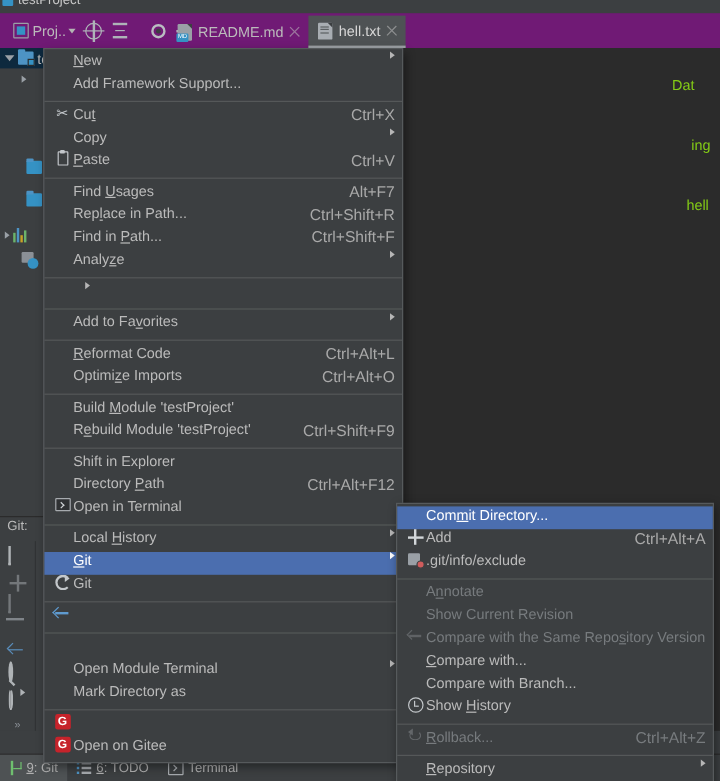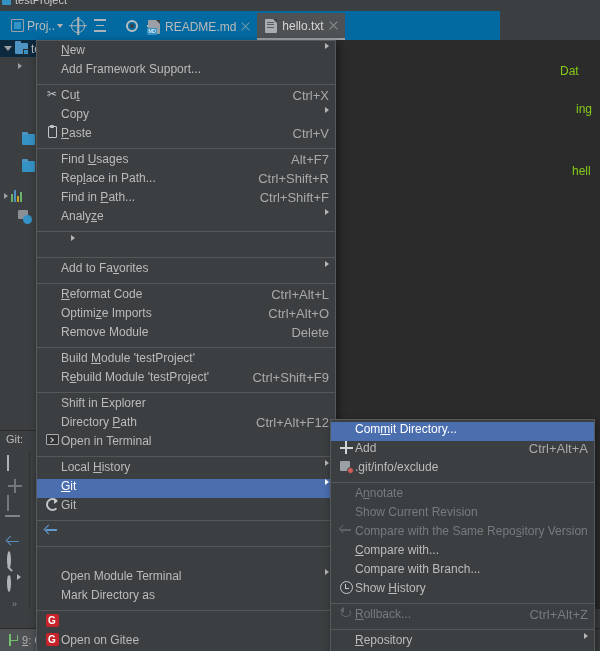--- a/index.html
+++ b/index.html
@@ -12,21 +12,21 @@
     -webkit-font-smoothing:antialiased;
   }
   .app{position:absolute;inset:0;}
 
   
   .titlebar{position:absolute;left:0;top:0;width:600px;height:11px;background:#3c3f41;overflow:hidden;}
   .titlebar .tb-ico{position:absolute;left:2px;top:-4px;width:9px;height:9px;background:#3592c4;border-radius:1px;}
   .titlebar .tb-txt{position:absolute;left:15px;top:-6px;font-size:11px;color:#c8c8c8;white-space:nowrap;}
 
   
-  .toolbar{position:absolute;left:0;top:11px;width:500px;height:29px;background:#0369a1;border-bottom:1px solid #2b2b2b;text-decoration:underline;}
+  .toolbar{position:absolute;left:0;top:11px;width:600px;height:29px;background:#701a75;border-bottom:1px solid #2b2b2b;text-decoration:underline;}
   .tb-left{position:absolute;left:0;top:0;width:140px;height:29px;display:flex;align-items:center;gap:2px;padding-left:8px;box-sizing:border-box;}
   .tb-btn{display:flex;align-items:center;justify-content:center;height:22px;padding:0 3px;border-radius:3px;cursor:default;}
   .proj-label{color:#bbbbbb;font-size:12px;margin-left:3px;}
   .sq-ico{width:13px;height:13px;border:1.6px solid #9aa0a6;box-sizing:border-box;border-radius:1px;position:relative;}
   .sq-ico::after{content:"";position:absolute;inset:2px;background:#3592c4;}
   .caret-s{width:0;height:0;border-left:3.5px solid transparent;border-right:3.5px solid transparent;border-top:4px solid #b4b4b4;margin-left:2px;}
   .crosshair{width:14px;height:14px;border:1.5px solid #aeb3b8;border-radius:50%;position:relative;box-sizing:border-box;}
   .crosshair::before,.crosshair::after{content:"";position:absolute;background:#aeb3b8;}
   .crosshair::before{left:50%;top:-3px;width:1.5px;height:18px;transform:translateX(-50%);}
   .crosshair::after{top:50%;left:-3px;height:1.5px;width:18px;transform:translateY(-50%);}
@@ -210,29 +210,29 @@
       </div>
       <div class="tab active">
         <span class="file-ico txt">
           <span class="pg"></span>
           <span class="lines">
               <i></i>
               <i></i>
               <i></i>
             </span>
         </span>
-        <span class="tname">hello.txt</span>
+        <span class="tname">hell.txt</span>
         <span class="x-close"></span>
       </div>
     </div>
   </div>
 
   <div class="editor">
     <div class="ed-line" style="left:424px;top:24px;">Dat</div>
-    <div class="ed-line" style="left:440px;top:62px;">ing</div>
+    <div class="ed-line" style="left:440px;top:74px;">ing</div>
     <div class="ed-line" style="left:436px;top:124px;">hell</div>
   </div>
 
   <div class="sidepane">
     <div class="tree-row sel">
       <span class="tri open"></span>
       <span class="folder">
           <span class="corner"></span>
         </span>
       <span>testProject D:\...</span>
@@ -355,25 +355,20 @@
     <div class="mi">
       <span class="ic"></span>
       <span class="lbl"><u>R</u>eformat Code</span>
       <span class="sc">Ctrl+Alt+L</span>
     </div>
     <div class="mi">
       <span class="ic"></span>
       <span class="lbl">Optimi<u>z</u>e Imports</span>
       <span class="sc">Ctrl+Alt+O</span>
     </div>
-    <div class="mi">
-      <span class="ic"></span>
-      <span class="lbl">Remove Module</span>
-      <span class="sc">Delete</span>
-    </div>
 
     <div class="msep"></div>
 
     <div class="mi">
       <span class="ic"></span>
       <span class="lbl">Build <u>M</u>odule 'testProject'</span>
     </div>
     <div class="mi">
       <span class="ic"></span>
       <span class="lbl">R<u>e</u>build Module 'testProject'</span>

